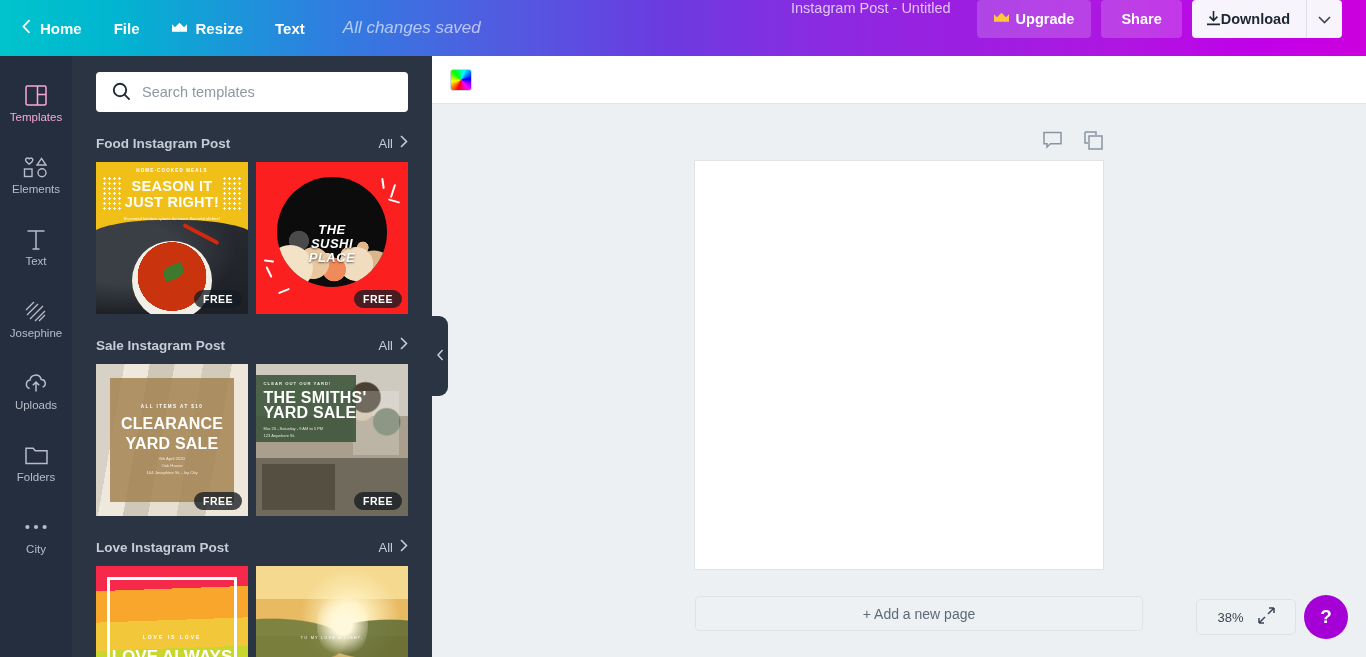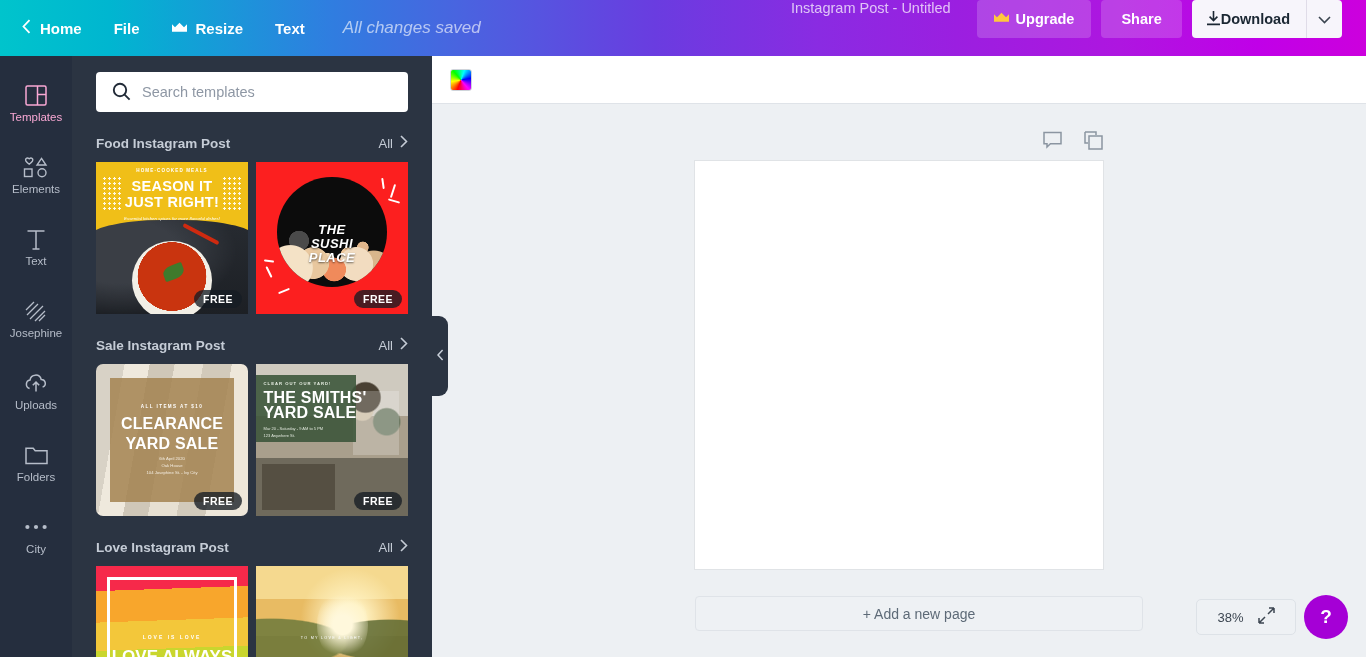--- a/index.html
+++ b/index.html
@@ -221,21 +221,20 @@
     font-style: italic; letter-spacing: .5px;
     text-shadow: 0 1px 2px rgba(0,0,0,.6);
   }
   .t2 .spark { position: absolute; background: #fff; border-radius: 1px; }
 
   
   .t3 {
     background:
       linear-gradient(100deg,#d8d2c6 0 16%, #efe9dd 16% 30%, #cfc7b8 30% 44%,
                       #e7e0d2 44% 60%, #d2cabb 60% 76%, #eee7da 76% 100%);
-    border-radius: 7px;
   }
   .t3 .ov {
     position: absolute; left: 9%; top: 9%;
     width: 82%; height: 82%;
     background: rgba(164,131,82,.86);
   }
   .t3 .k { position:absolute; left:0; top:26%; width:100%; text-align:center;
            font-size:4.6px; letter-spacing:1.4px; color:#fff; font-weight:700; }
   .t3 .h { position:absolute; left:0; top:33%; width:100%; text-align:center;
            font-size:16px; line-height:20px; color:#fff; font-weight:700; letter-spacing:.2px;}

